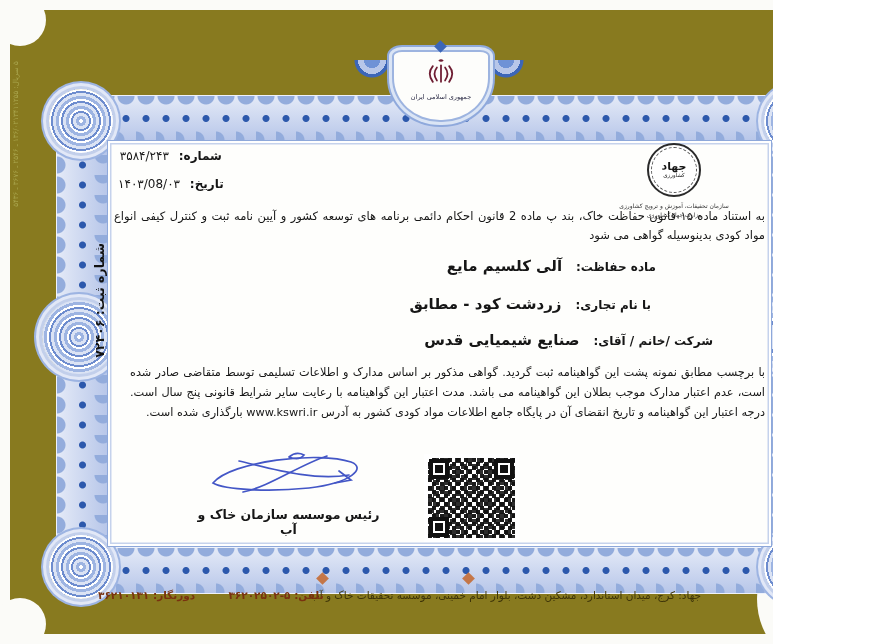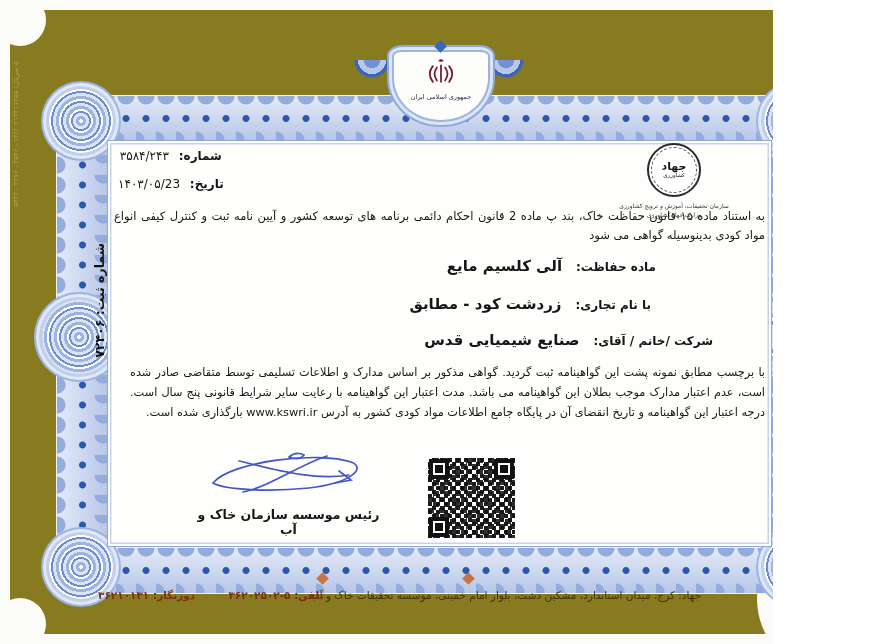--- a/index.html
+++ b/index.html
@@ -161,21 +161,21 @@
   <div class="inner">
 
 
     <div class="numblock">
       <div class="row">
         <span class="lbl">شماره:</span>
         <span class="val">۳۵۸۴/۲۴۳</span>
       </div>
       <div class="row">
         <span class="lbl">تاریخ:</span>
-        <span class="val">۱۴۰۳/۰۵/23</span>
+        <span class="val">۱۴۰۳/08/۰۳</span>
       </div>
     </div>
 
     <div class="org-block">
       <div class="badge">
         <span class="b1">جهاد</span>
         <span class="b2">کشاورزی</span>
       </div>
       <div class="org-lines">
         <div>سازمان تحقیقات، آموزش و ترویج کشاورزی</div>

